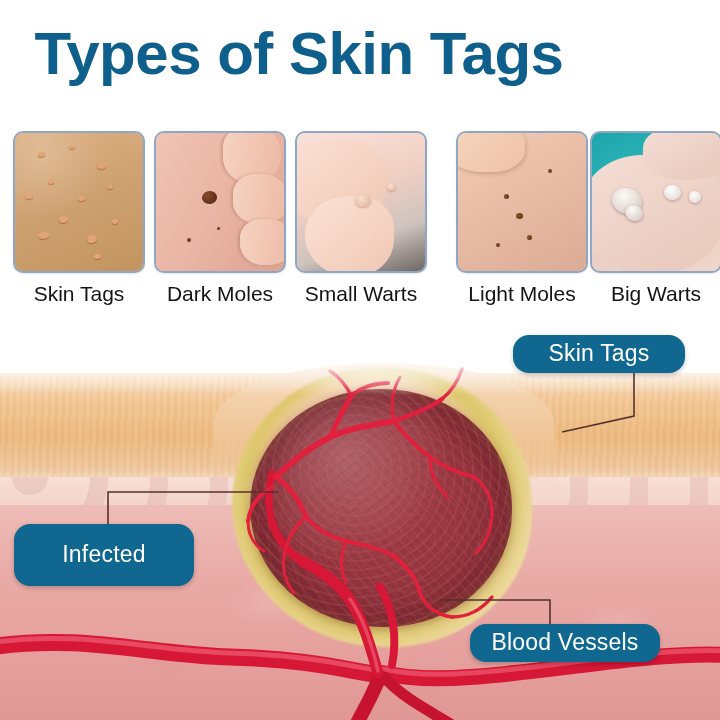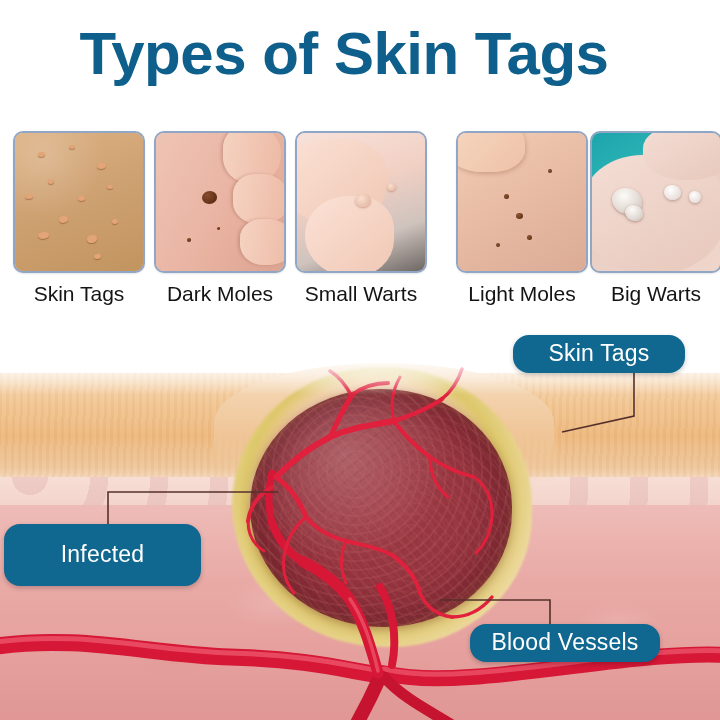--- a/index.html
+++ b/index.html
@@ -7,21 +7,21 @@
     width:720px;height:720px;overflow:hidden;background:#ffffff;
     font-family:"Liberation Sans","DejaVu Sans",sans-serif;
     position:relative;
   }
   #page{position:absolute;inset:0;width:720px;height:720px;overflow:hidden;background:#fff;}
 
   
   .title{
     position:absolute;left:0;top:22px;width:598px;text-align:center;
     font-size:60px;font-weight:700;letter-spacing:-0.5px;
-    color:#0e5f8b;line-height:1.05;white-space:nowrap;margin-left:45px;
+    color:#0e5f8b;line-height:1.05;white-space:nowrap;
   }
 
   
   .thumbs{position:absolute;left:0;top:131px;width:720px;height:180px;}
   .thumb-cell{position:absolute;top:0;width:132px;}
   .thumb-frame{
     position:relative;width:132px;height:142px;border-radius:10px;
     border:2px solid #8fa6c6;box-sizing:border-box;overflow:hidden;
     background:#e8d6c4;
     box-shadow:0 1px 2px rgba(0,0,0,.10);
@@ -291,21 +291,21 @@
   <div class="leader" style="left:440px;top:594px;width:120px;height:36px">
     <svg width="120" height="36" viewBox="0 0 120 36">
       <polyline points="0,6 110,6 110,34" fill="none" stroke="#55302a" stroke-width="1.6"></polyline>
     </svg>
   </div>
 
   <div class="callout" style="left:513px;top:335px;width:172px;height:38px">
     <span>Skin Tags</span>
   </div>
 
-  <div class="callout" style="left:4px;top:524px;width:197px;height:62px;flex-direction:row">
+  <div class="callout" style="left:14px;top:524px;width:180px;height:62px;flex-direction:row">
     <span>Infected</span>
   </div>
 
   <div class="callout" style="left:470px;top:624px;width:190px;height:38px">
     <span>Blood Vessels</span>
   </div>
 
 </div>
 
 </body></html>

